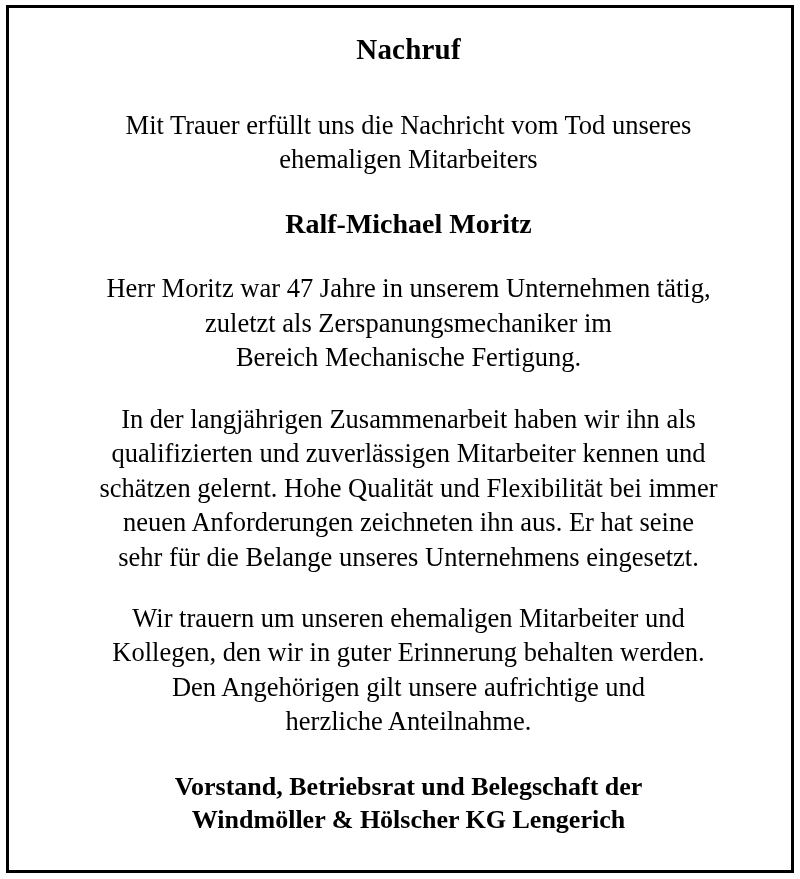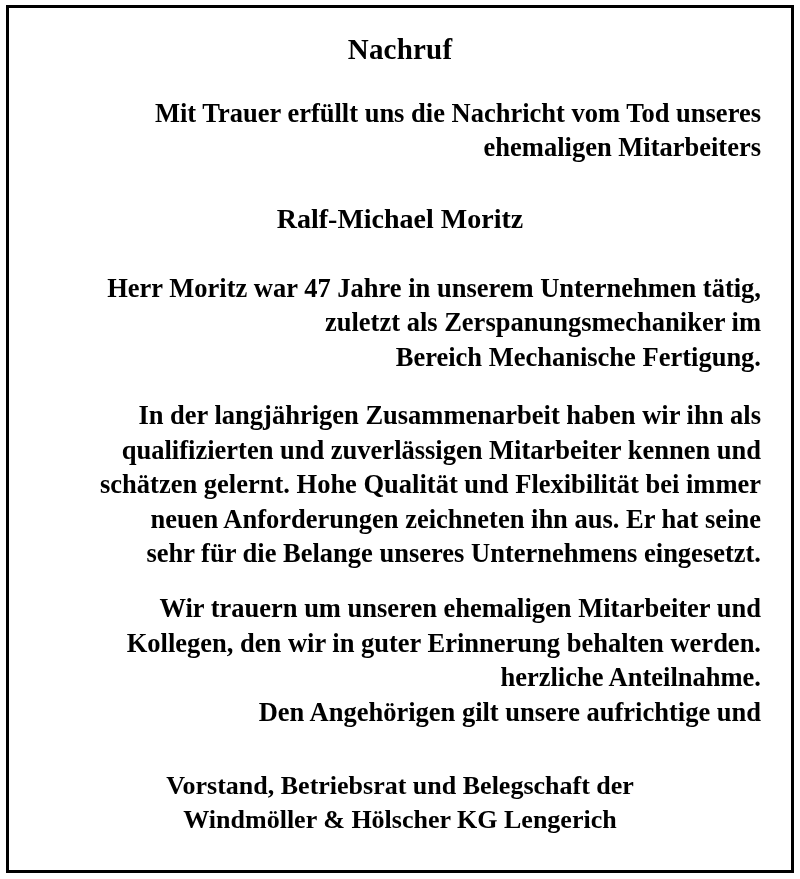--- a/index.html
+++ b/index.html
@@ -24,21 +24,21 @@
     padding: 5px 6px 6px 6px;
     background: #ffffff;
   }
 
   .notice-frame {
     box-sizing: border-box;
     width: 100%;
     height: 100%;
     border: 3px solid #000000;
     background: #ffffff;
-    padding: 26px 30px 18px 30px;
+    padding: 26px 13px 18px 30px;
     display: flex;
     flex-direction: column;
     align-items: center;
   }
 
   .block {
     width: 100%;
     text-align: center;
   }
 
@@ -52,24 +52,23 @@
     font-size: 29px;
     font-weight: bold;
     line-height: 1.1;
     letter-spacing: 0.2px;
     margin: 0 0 30px 0;
   }
 
   
   .para {
     font-size: 26.5px;
-    font-weight: bold;
+    font-weight: normal;
     line-height: 1.30;
-    margin: 0;
-    text-align: right;
+    margin: 12px;
   }
 
   
   .name {
     font-size: 28px;
     font-weight: bold;
     line-height: 1.2;
     margin: 16px;
   }
 
@@ -120,22 +119,22 @@
       <span class="line">schätzen gelernt. Hohe Qualität und Flexibilität bei immer</span>
       <span class="line">neuen Anforderungen zeichneten ihn aus. Er hat seine</span>
       <span class="line">sehr für die Belange unseres Unternehmens eingesetzt.</span>
     </div>
 
     <div class="gap-appr"></div>
 
     <div class="block para">
       <span class="line">Wir trauern um unseren ehemaligen Mitarbeiter und</span>
       <span class="line">Kollegen, den wir in guter Erinnerung behalten werden.</span>
+      <span class="line">Den Angehörigen gilt unsere aufrichtige und</span>
       <span class="line">herzliche Anteilnahme.</span>
-      <span class="line">Den Angehörigen gilt unsere aufrichtige und</span>
     </div>
 
     <div class="gap-closing"></div>
 
     <div class="block signature">
       <span class="line">Vorstand, Betriebsrat und Belegschaft der</span>
       <span class="line">Windmöller &amp; Hölscher KG Lengerich</span>
     </div>
 
   </div>

